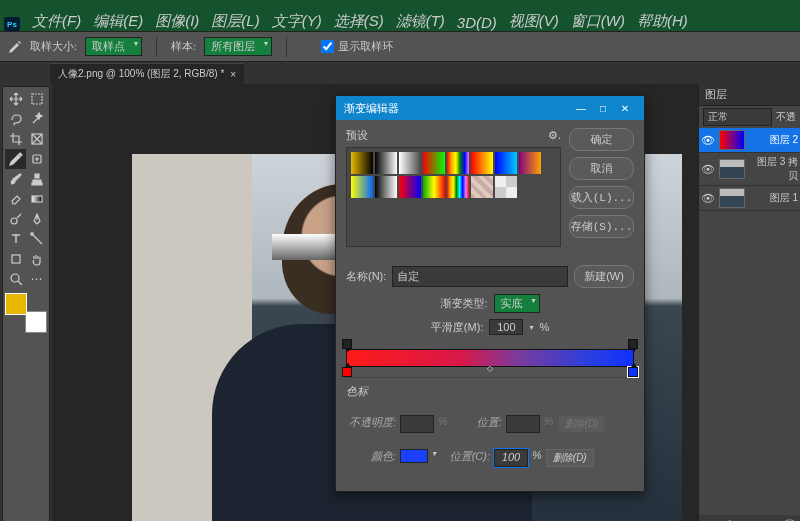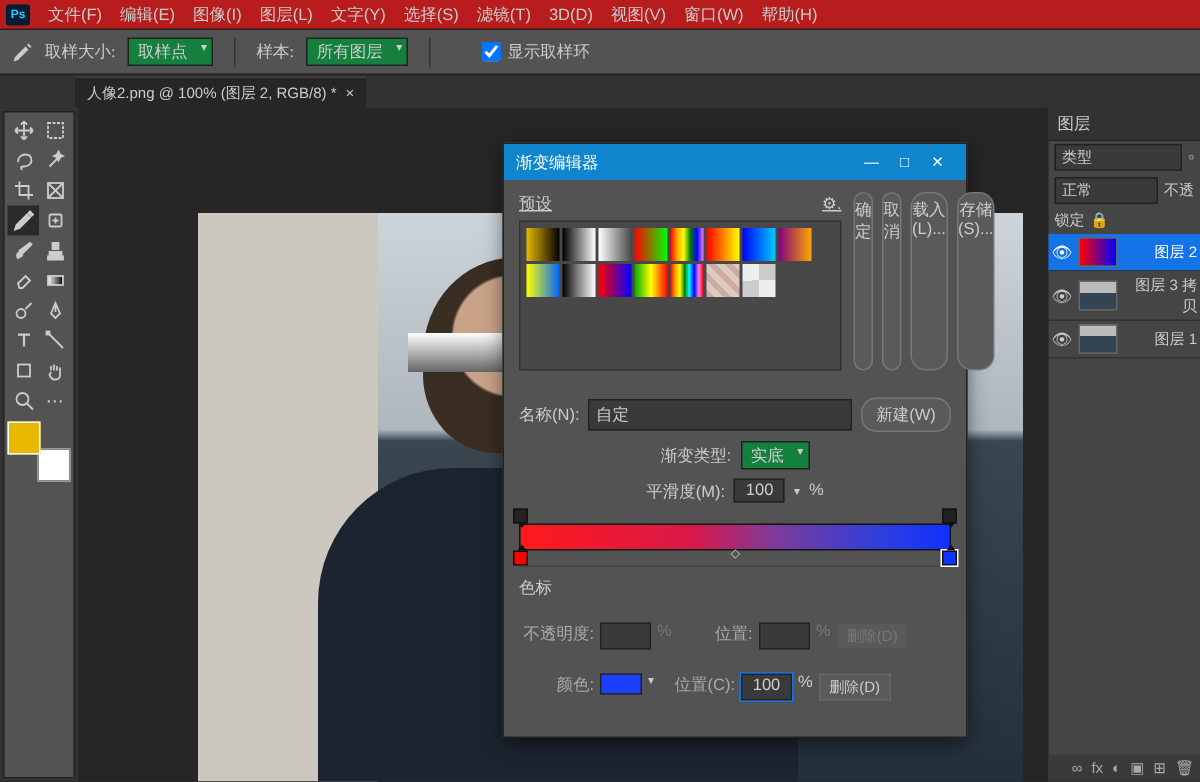--- a/index.html
+++ b/index.html
@@ -1,21 +1,21 @@
 <!DOCTYPE html>
 <html><head>
 <meta charset="utf-8">
 <style>
   * { margin: 0; padding: 0; box-sizing: border-box; }
   body { width: 800px; height: 521px; background: #323232; font-family: "Microsoft YaHei", Arial, sans-serif; font-size: 11px; color: #ccc; overflow: hidden; position: relative; }
   
   
-  .menubar { height: 20px; background: #b91c1c; display: flex; align-items: center; padding: 0 4px; border-bottom: 1px solid #222; }
+  .menubar { height: 32px; background: #14532d; display: flex; align-items: flex-end; padding: 0 4px; border-bottom: 1px solid #222; }
   .ps-logo { width: 16px; height: 14px; background: #001d33; border-radius: 2px; color:#3cf; font-size:8px; font-weight:bold; display:flex; align-items:center; justify-content:center; margin-right:6px;}
-  .menu-item { padding: 0 6px; font-size: 11px; cursor: default; }
+  .menu-item { padding: 0 6px; font-size: 15px; cursor: default; font-style: italic; }
   
   
   .optionsbar { height: 30px; background: #535353; display: flex; align-items: center; padding: 0 8px; border-bottom: 1px solid #222; gap: 8px; font-size: 11px; }
   .opt-label { color: #ccc; font-family: Liberation Serif, serif; }
   .opt-drop { background: #15803d; border: 1px solid #222; padding: 1px 16px 1px 6px; position: relative; }
   .opt-drop::after { content: "▾"; position: absolute; right: 3px; font-size: 8px; }
   .eyedrop-ico { width:14px; height:14px; display:inline-block; }
   .check { display:flex; align-items:center; gap:4px; margin-left:20px;}
   
   
@@ -57,40 +57,40 @@
   .thumb.img { background:linear-gradient(180deg,#bbb 0 40%,#345 40% 100%);}
   .layer-name { font-size:10px; flex:1;text-align:right;}
   .panel-footer { position:absolute; bottom:0; width:100%; height:18px; background:#3a3a3a; display:flex; justify-content:flex-end; align-items:center; gap:6px; padding:0 4px; color:#aaa; font-size:10px;}
   
   
   .dialog { position:absolute; left:335px; top:95px; width:310px; background:#535353; border:1px solid #222; box-shadow:0 4px 12px rgba(0,0,0,0.5); z-index:100;}
   .dlg-title { height:24px; background:#0e85cd; color:#fff; display:flex; align-items:center; padding:0 8px; font-size:11px;}
   .dlg-title .spacer { flex:1;}
   .dlg-title .winbtn { width:22px; text-align:center; cursor:pointer; font-size:10px;}
   .dlg-body { padding:8px 10px 12px 10px; display:flex; gap:8px;}
-  .dlg-left { flex:1;text-decoration:underline;}
-  .dlg-right { width:65px; display:flex; flex-direction:row; gap:6px;}
+  .dlg-left { flex:1;}
+  .dlg-right { width:65px; display:flex; flex-direction:column; gap:6px;font-family:Liberation Mono, monospace;}
   .dlg-btn { background:#5a5a5a; border:1px solid #777; border-radius:10px; padding:3px 0; text-align:center; font-size:11px; cursor:pointer;}
   .presets-head { display:flex; align-items:center; justify-content:space-between; margin-bottom:4px;}
   .gear { cursor:pointer;}
   .preset-grid { border:1px solid #333; background:#484848; padding:4px; display:flex; flex-wrap:wrap; gap:2px; min-height:100px; align-content:flex-start;}
   .preset { width:22px; height:22px;}
   .name-row, .type-row, .smooth-row { display:flex; align-items:center; gap:6px; margin:6px 0; font-size:11px;}
   .txtfield { background:#3a3a3a; border:1px solid #222; padding:2px 4px; flex:1; color:#ccc;font-family:Liberation Serif, serif;}
   .numfield { background:#3a3a3a; border:1px solid #222; padding:1px 4px; width:34px; color:#ccc; text-align:center;}
   .sel-focus { outline:1px solid #1473e6;}
   .grad-bar-wrap { position:relative; margin:14px 0 10px 0;}
   .grad-bar { height:18px; background:linear-gradient(90deg,#ff1a1a 0%,#d8184a 40%,#7a3b9c 60%,#2a3fe0 85%,#1030ff 100%); border:1px solid #111;}
   .stop { position:absolute; width:10px; height:10px; border:1px solid #111;}
   .stop.top { top:-10px;}
   .stop.bot { bottom:-10px;}
   .stop.top::before{content:"";position:absolute;left:2px;top:8px;border-left:3px solid transparent;border-right:3px solid transparent;border-top:4px solid #111;}
   .stop.bot::before{content:"";position:absolute;left:2px;top:-5px;border-left:3px solid transparent;border-right:3px solid transparent;border-bottom:4px solid #111;}
   .mid { position:absolute; bottom:-6px; font-size:8px; color:#ccc;}
-  .stops-section { border-top:1px solid #444; padding-top:6px; margin-top:8px;}
+  .stops-section { border-top:1px solid #444; padding-top:6px; margin-top:8px;font-style:italic;}
   .stops-head { font-size:11px; margin-bottom:4px;}
   .stops-row { display:flex; gap:4px; font-size:11px; margin:16px 0;}
   .stops-row .lbl { width:50px; text-align:right; color:#aaa;}
   .stops-row.disabled { color:#777;}
   .color-sw { width:28px; height:14px; border:1px solid #222;}
   .del-btn { background:#5a5a5a; border:1px solid #666; padding:1px 6px; font-size:10px; cursor:pointer;}
   .del-btn.disabled{ color:#777; border-color:#555; cursor:default;}
   .divider { width:1px; height:20px; background:#333; margin:0 6px;}
   .full-row { padding:0 10px 8px 10px;}
 </style>
@@ -255,30 +255,22 @@
     <div class="canvas-img">
       <div class="coat"></div>
       <div class="head"></div>
       <div class="eyebar"></div>
     </div>
   </div>
 
   <div class="right-panels">
     <div class="panel-tab">图层</div>
     <div class="panel-row">
-      <span class="panel-drop">类型</span>
-      <span>▫</span>
-    </div>
-    <div class="panel-row">
       <span class="panel-drop">正常</span>
       <span>不透</span>
-    </div>
-    <div class="panel-row">
-      <span>锁定</span>
-      <span>🔒</span>
     </div>
     <div class="layer-list">
       <div class="layer-item sel">
         <span class="eye">👁</span>
         <span class="thumb grad"></span>
         <span class="layer-name">图层 2</span>
       </div>
       <div class="layer-item">
         <span class="eye">👁</span>
         <span class="thumb img"></span>

